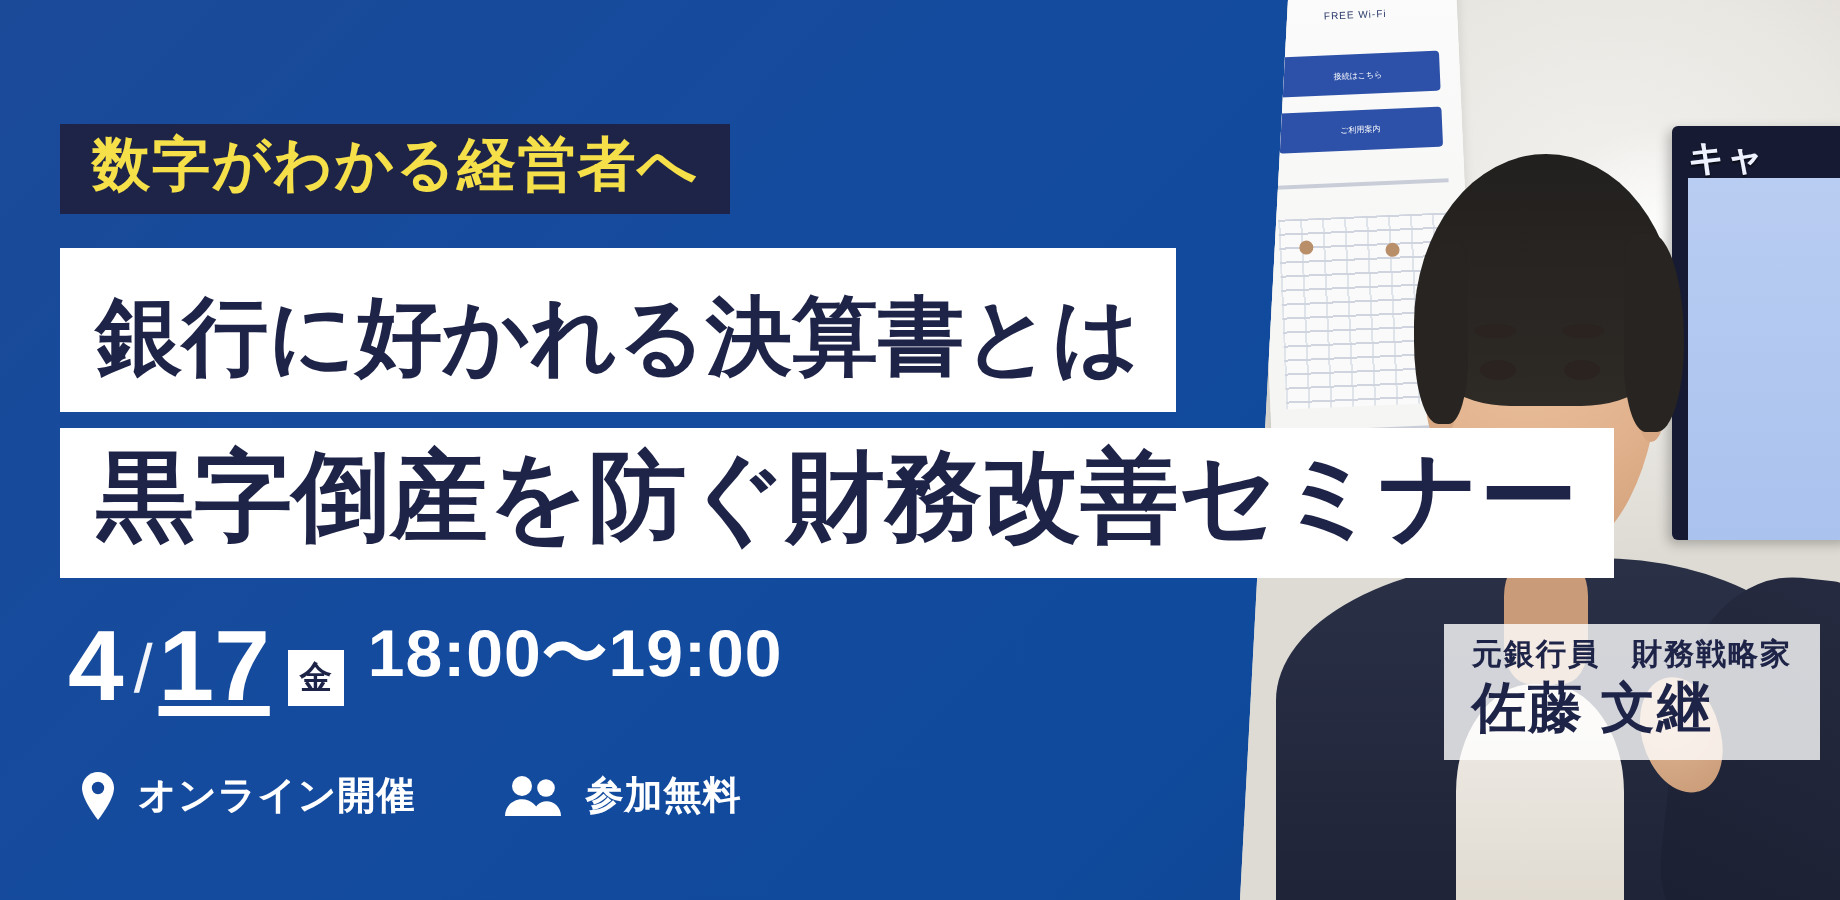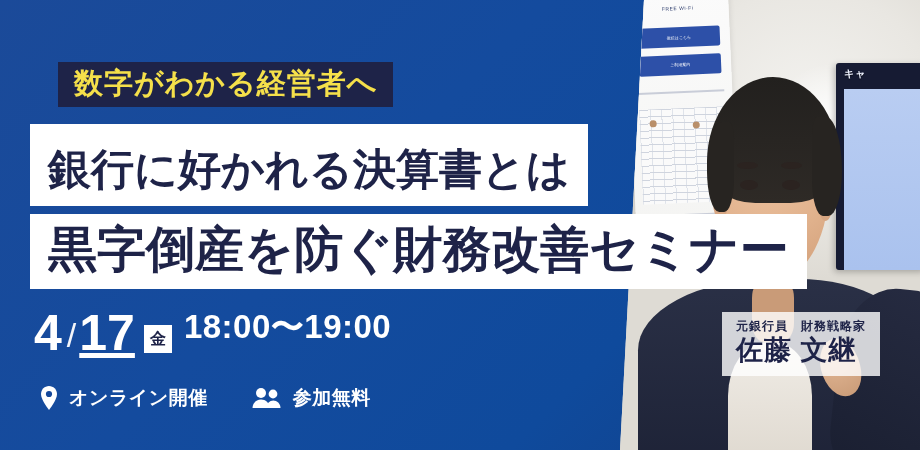--- a/index.html
+++ b/index.html
@@ -67,21 +67,21 @@
   }
   
   .monitor{
     position:absolute;right:-2%;top:14%;width:30%;height:46%;
     background:#161b33;border-radius:3px;
     box-shadow:-2px 2px 6px rgba(0,0,0,.25);
     overflow:hidden;
   }
   .monitor-title{
     position:absolute;top:4px;left:8px;
-    color:#eef2ff;font-size:10px;font-weight:700;letter-spacing:1px;
+    color:#eef2ff;font-size:18px;font-weight:700;letter-spacing:1px;
     text-shadow:0 1px 1px rgba(0,0,0,.6);
   }
   .monitor-screen{
     position:absolute;left:8px;right:0;top:26px;bottom:0;
     background:linear-gradient(180deg,#b9cdf2 0%,#aac2ee 100%);
   }
   
   .subject{position:absolute;left:0;right:0;bottom:0;height:100%;}
   .body-torso{
     position:absolute;left:6%;bottom:-6%;width:92%;height:44%;
@@ -153,21 +153,20 @@
 
   
   .eyebrow{
     position:absolute;left:30px;top:62px;
     background:#1e2348;
     padding:7px 16px 9px 16px;
     color:#f5e04a;
     font-weight:700;font-size:29px;line-height:1;
     letter-spacing:1px;
     white-space:nowrap;
-    margin-left:28px;
   }
   .band{
     position:absolute;background:#ffffff;
     color:#1e2348;font-weight:700;line-height:1;white-space:nowrap;
   }
   .band1{left:30px;top:124px;padding:24px 18px 15px 18px;font-size:43px;letter-spacing:0px;}
   .band2{left:30px;top:214px;padding:11px 18px 15px 18px;font-size:49px;letter-spacing:0px;}
 
   
   .daterow{
@@ -195,21 +194,21 @@
   .meta-ico{display:flex;align-items:center;justify-content:center;margin-right:11px;}
   .meta-txt{font-size:19px;font-weight:700;letter-spacing:.5px;}
 
   
   .plate{
     position:absolute;left:722px;top:312px;
     background:rgba(255,255,255,.80);
     padding:8px 14px 10px 14px;
     color:#1e2348;
   }
-  .plate-title{font-size:12px;font-weight:700;letter-spacing:1px;line-height:1.1;}
+  .plate-title{font-size:15px;font-weight:700;letter-spacing:1px;line-height:1.1;}
   .plate-name{font-size:27px;font-weight:700;letter-spacing:1px;line-height:1.15;margin-top:2px;}
 </style>
 </head>
 <body>
 
 <div class="banner">
 
   <div class="photo">
     <div class="photo-wall"></div>
     <div class="wall-smudge"></div>

